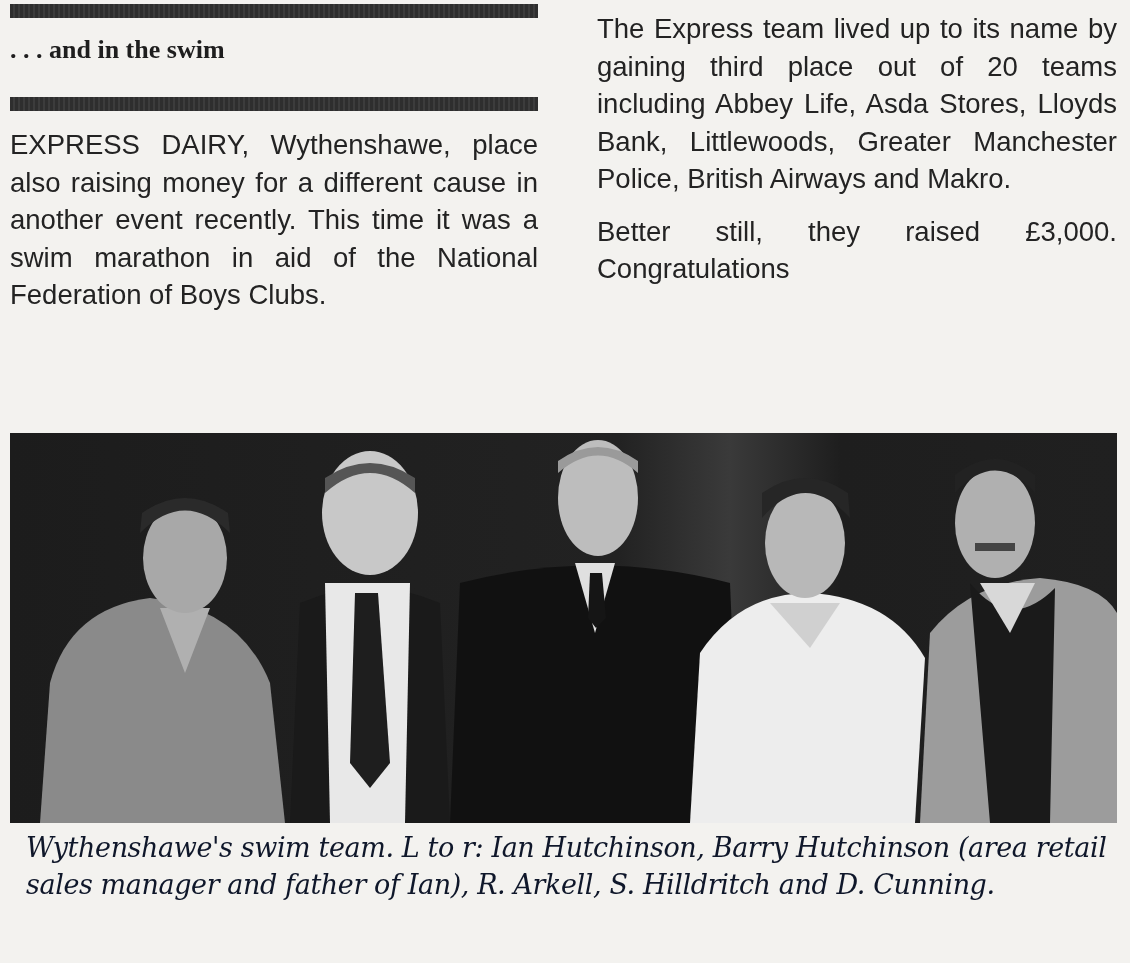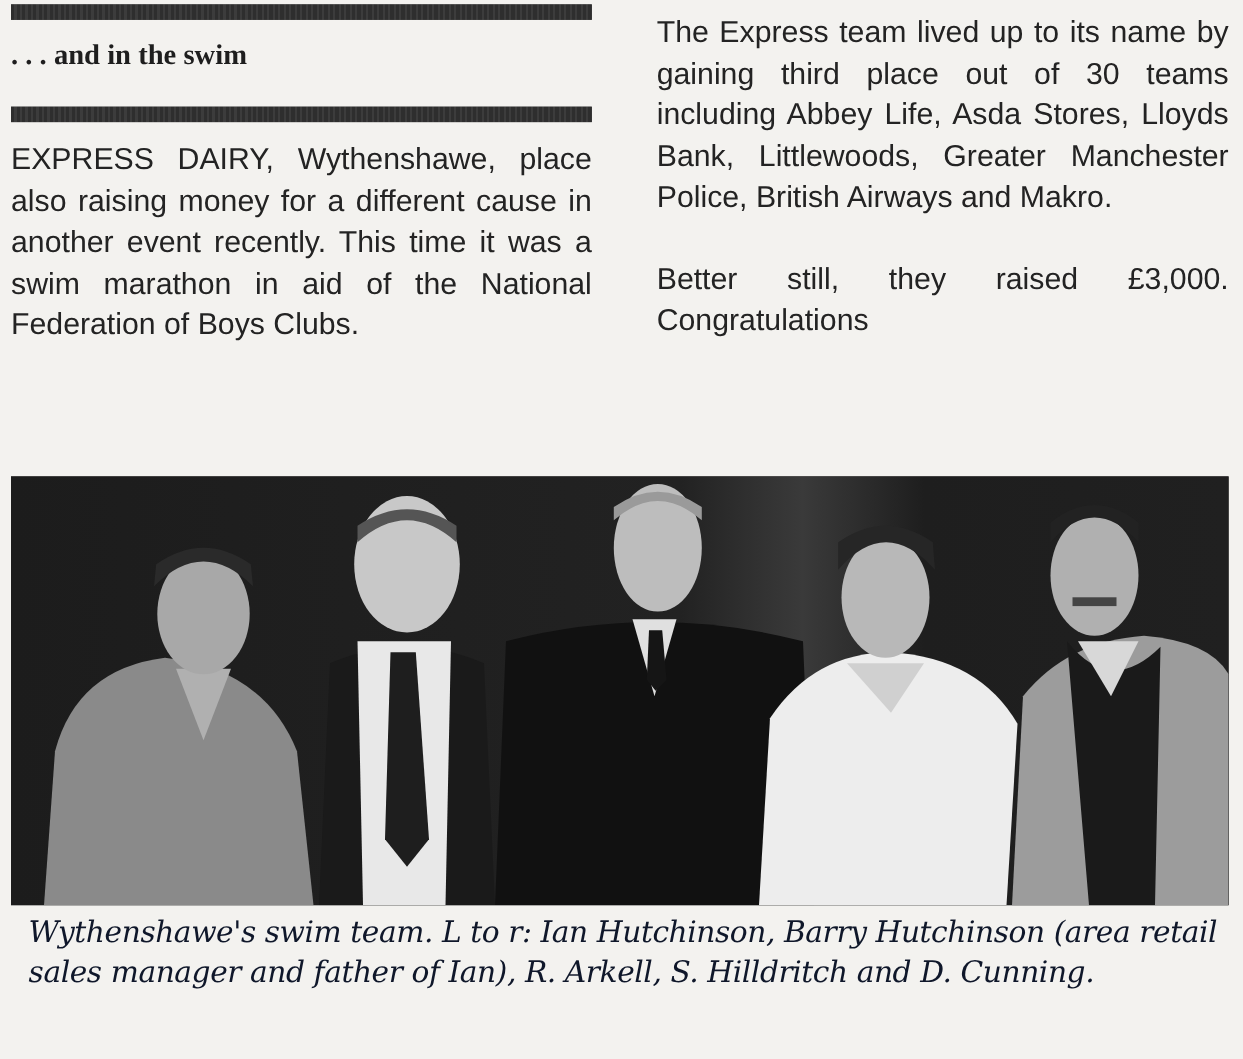--- a/index.html
+++ b/index.html
@@ -21,21 +21,21 @@
     font-weight: bold; font-size: 26px; line-height: 40px; color: #1e1e1e;
     font-family: Liberation Serif, serif;
   }
   .col {
     position: absolute; font-size: 27.5px; line-height: 37.5px; color: #232323;
     text-align: justify; font-weight: 300;
   }
   .col-left { left: 10px; top: 126px; width: 528px; }
   .col-right { left: 597px; top: 10px; width: 520px; }
   .col p { margin: 0; }
-  .col-right p + p { margin-top: 37px; }
+  .col-right p + p { margin-top: 15px; }
   .photo {
     position: absolute; left: 10px; top: 433px; width: 1107px; height: 390px;
     background: #181818; overflow: hidden;
   }
   .photo svg { display: block; }
   .caption {
     position: absolute; left: 26px; top: 830px; width: 1110px;
     font-style: italic; font-size: 27px; line-height: 36.5px; color: #0f172a;
     font-family: "DejaVu Serif", serif; letter-spacing: -0.4px;
   }
@@ -45,21 +45,21 @@
 
 <div class="rule top"></div>
 <div class="headline">. . . and in the swim</div>
 <div class="rule bottom"></div>
 
 <div class="col col-left">
   <p>EXPRESS DAIRY, Wythenshawe, place also raising money for a different cause in another event recently. This time it was a swim marathon in aid of the National Federation of Boys Clubs.</p>
 </div>
 
 <div class="col col-right">
-  <p>The Express team lived up to its name by gaining third place out of 30 teams including Abbey Life, Asda Stores, Lloyds Bank, Littlewoods, Greater Manchester Police, British Airways and Makro.</p>
+  <p>The Express team lived up to its name by gaining third place out of 20 teams including Abbey Life, Asda Stores, Lloyds Bank, Littlewoods, Greater Manchester Police, British Airways and Makro.</p>
   <p>Better still, they raised £3,000. Congratulations</p>
 </div>
 
 <div class="photo">
   <svg width="1107" height="390" viewBox="0 0 1107 390">
     <defs>
       <linearGradient id="bg" x1="0" y1="0" x2="1" y2="0">
         <stop offset="0" stop-color="#1c1c1c"></stop>
         <stop offset="0.55" stop-color="#222"></stop>
         <stop offset="0.65" stop-color="#3a3a3a"></stop>

